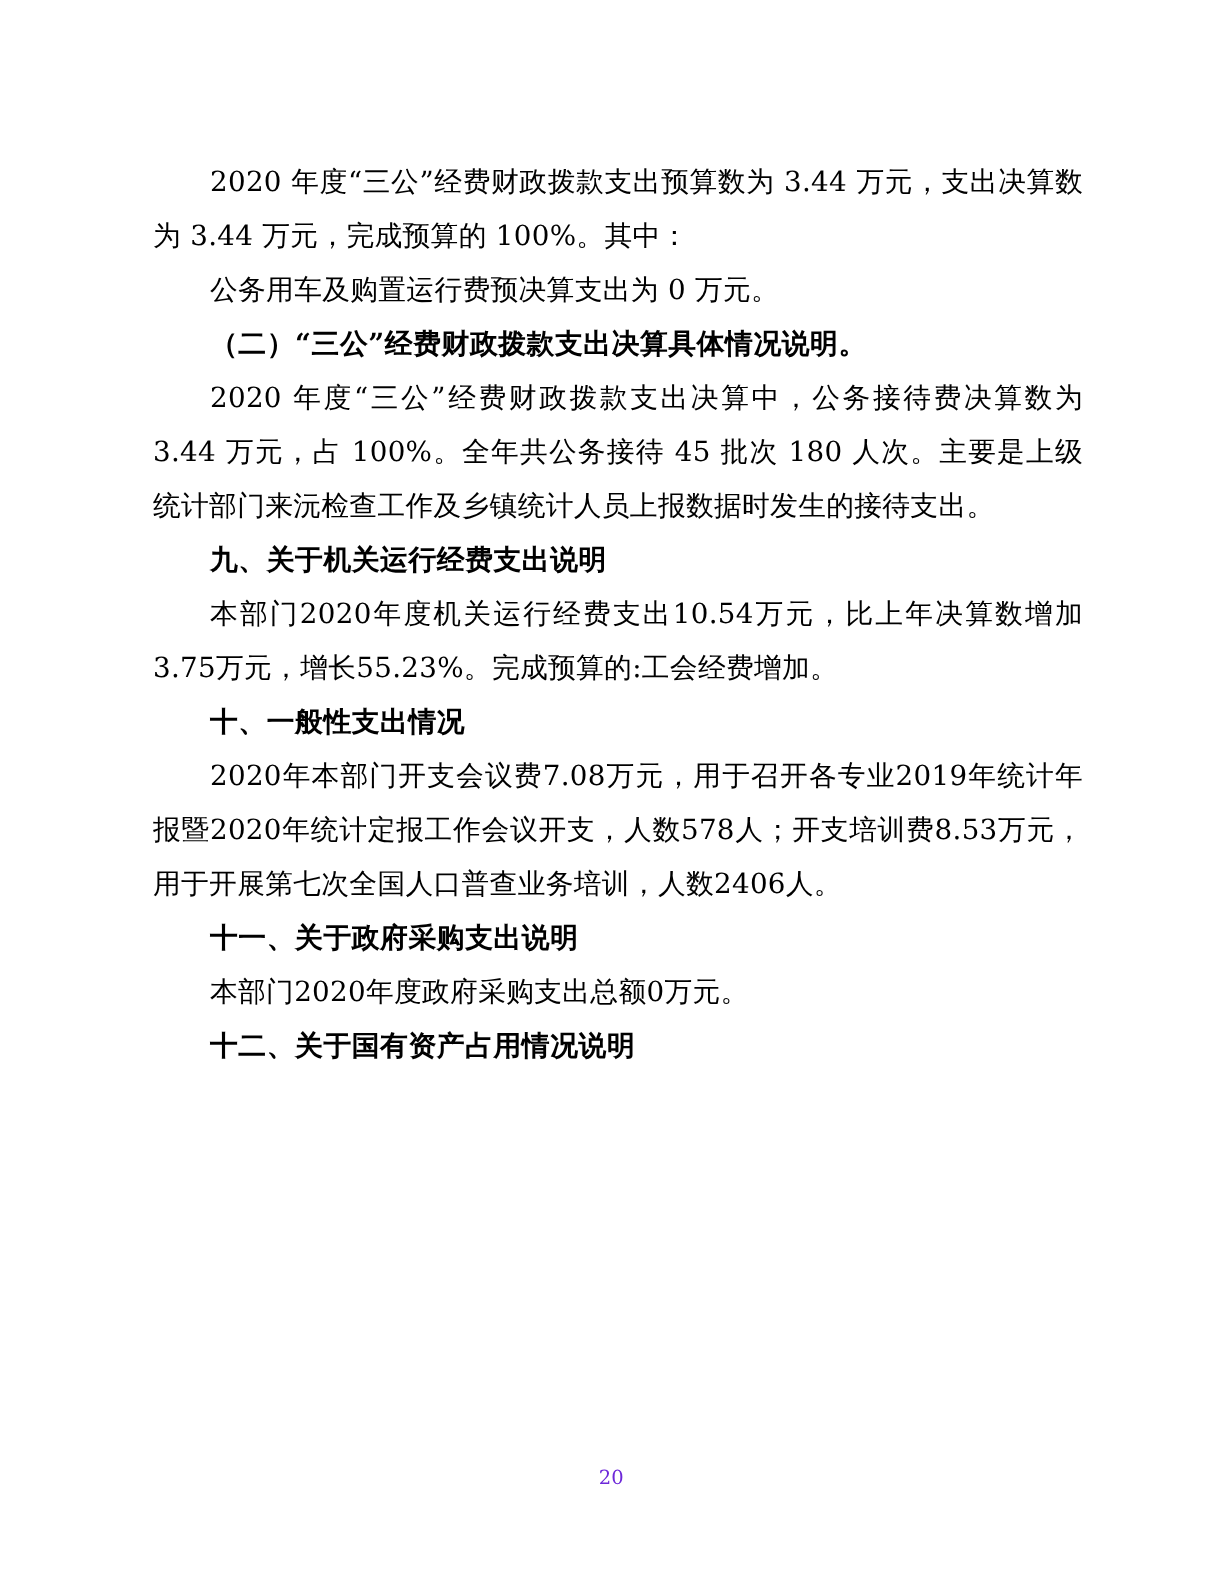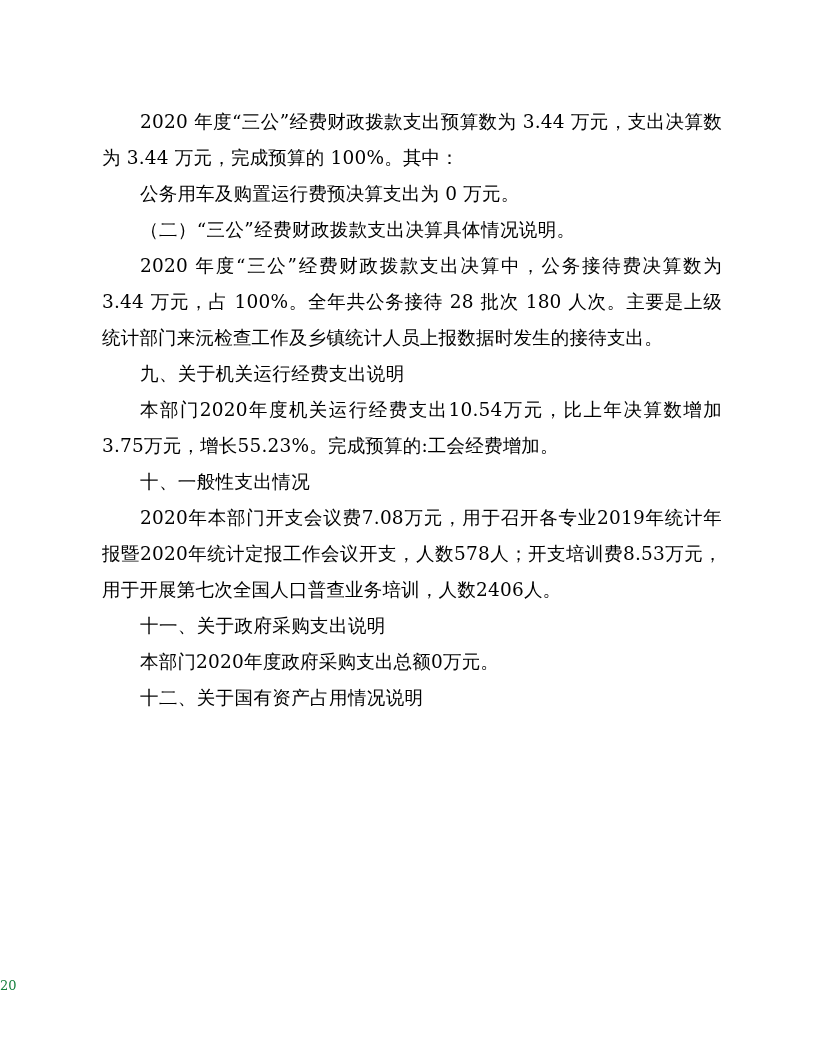--- a/index.html
+++ b/index.html
@@ -36,45 +36,45 @@
     text-justify: inter-ideograph;
     margin: 0;
     letter-spacing: 0.2px;
   }
   .indent {
     text-indent: 38px;
   }
   .heading {
     font-size: 18.5px;
     line-height: 36px;
-    font-weight: normal;
+    font-weight: bold;
     margin: 0;
     text-indent: 38px;
     letter-spacing: 0.4px;
   }
   .footer {
     position: absolute;
     left: 0;
     top: 978px;
     width: 815px;
-    text-align: left;
+    text-align: center;
     font-size: 13px;
     font-family: "DejaVu Serif", "Liberation Serif", serif;
-    color: #15803d;
+    color: #6d28d9;
   }
 </style>
 </head>
 <body>
 
 <div class="page">
   <div class="content">
     <p class="para indent">2020 年度“三公”经费财政拨款支出预算数为 3.44 万元，支出决算数为 3.44 万元，完成预算的 100%。其中：</p>
     <p class="para indent">公务用车及购置运行费预决算支出为 0 万元。</p>
     <p class="heading">（二）“三公”经费财政拨款支出决算具体情况说明。</p>
-    <p class="para indent">2020 年度“三公”经费财政拨款支出决算中，公务接待费决算数为 3.44 万元，占 100%。全年共公务接待 28 批次 180 人次。主要是上级统计部门来沅检查工作及乡镇统计人员上报数据时发生的接待支出。</p>
+    <p class="para indent">2020 年度“三公”经费财政拨款支出决算中，公务接待费决算数为 3.44 万元，占 100%。全年共公务接待 45 批次 180 人次。主要是上级统计部门来沅检查工作及乡镇统计人员上报数据时发生的接待支出。</p>
     <p class="heading">九、关于机关运行经费支出说明</p>
     <p class="para indent">本部门2020年度机关运行经费支出10.54万元，比上年决算数增加3.75万元，增长55.23%。完成预算的:工会经费增加。</p>
     <p class="heading">十、一般性支出情况</p>
     <p class="para indent">2020年本部门开支会议费7.08万元，用于召开各专业2019年统计年报暨2020年统计定报工作会议开支，人数578人；开支培训费8.53万元，用于开展第七次全国人口普查业务培训，人数2406人。</p>
     <p class="heading">十一、关于政府采购支出说明</p>
     <p class="para indent">本部门2020年度政府采购支出总额0万元。</p>
     <p class="heading">十二、关于国有资产占用情况说明</p>
   </div>
   <div class="footer">20</div>
 </div>

